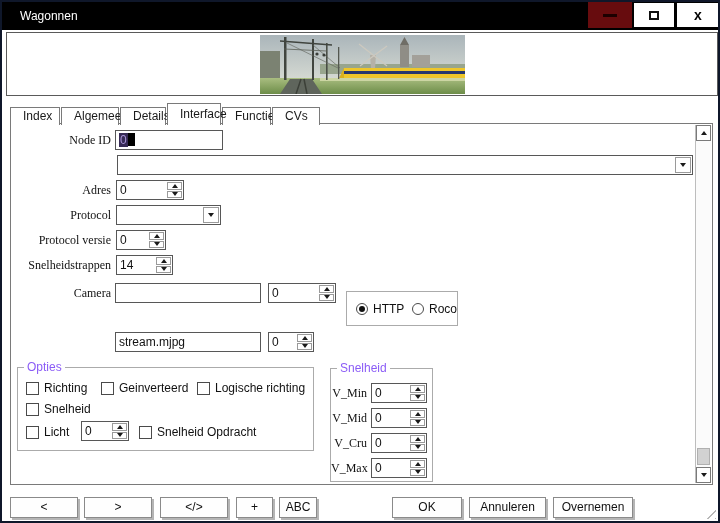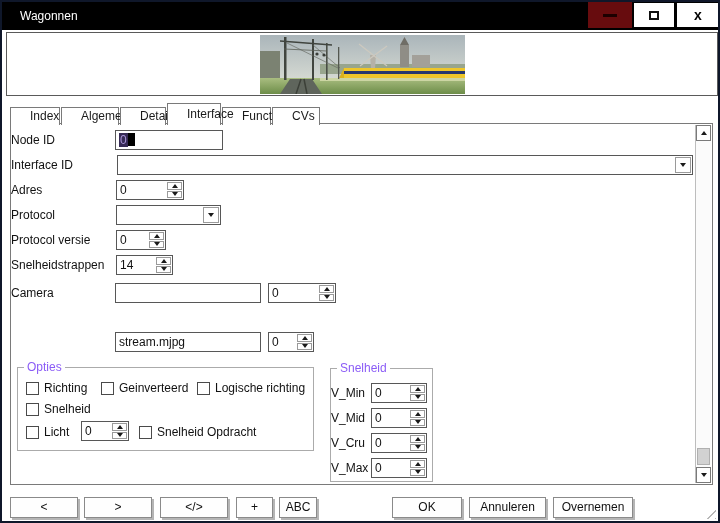--- a/index.html
+++ b/index.html
@@ -12,26 +12,26 @@
   .winbtn.min{left:586px;width:44px;background:#670c0e;}
   .winbtn.max{left:631px;width:42px;background:#fff;border:1px solid #000;}
   .winbtn.close{left:674px;width:44px;background:#fff;border:1px solid #000;color:#000;font-weight:bold;font-size:14px;}
   .min-glyph{width:14px;height:3px;background:#1c0000;}
   .max-glyph{width:10px;height:9px;border:2px solid #101010;background:#fff;}
   
   .banner{position:absolute;left:4px;top:30px;width:712px;height:64px;background:#fff;border:1px solid #5a5a5a;display:flex;align-items:center;justify-content:center;}
   .banner svg{display:block;}
   
   .tabs{position:absolute;left:8px;top:101px;height:22px;display:flex;align-items:flex-end;z-index:3;}
-  .tab{height:18px;line-height:17px;font-size:12px;color:#1a1a1a;background:#fff;border:1px solid #7a7a7a;border-bottom:none;padding:0 0 0 19px;margin-right:1px;cursor:pointer;}
+  .tab{height:18px;line-height:17px;font-size:12px;color:#1a1a1a;background:#fff;border:1px solid #7a7a7a;border-bottom:none;padding:0 0 0 12px;margin-right:1px;cursor:pointer;}
   .tab.sel{height:22px;line-height:20px;position:relative;z-index:4;background:#fff;}
   .tab.w0{width:50px}.tab.w1{width:58px}.tab.w2{width:46px}.tab.w3{width:54px}.tab.w4{width:49px}.tab.w5{width:48px}
   
   .page{position:absolute;left:8px;top:121px;width:703px;height:362px;border:1px solid #7a7a7a;background:#fff;z-index:2;}
-  .lbl{position:absolute;left:0;width:100px;text-align:left;font-size:12px;color:#111;height:20px;line-height:20px;}
+  .lbl{position:absolute;left:0;width:100px;text-align:right;font-size:12px;color:#111;height:20px;line-height:20px;font-family:Liberation Serif, serif;}
   .tb{position:absolute;height:20px;border:1px solid #575757;background:#fff;font-size:12px;line-height:18px;padding:0 3px;color:#111;overflow:hidden;white-space:nowrap;}
   .sel-text{background:#362a55;color:#a994d6;padding:0 1px;}
   .caret{display:inline-block;width:7px;height:13px;background:#000;vertical-align:-2px;}
   
   .spin{position:absolute;height:20px;border:1px solid #575757;background:#fff;}
   .spin .val{position:absolute;left:3px;top:0;line-height:18px;font-size:12px;color:#111;}
   .spin .btns{position:absolute;right:1px;top:1px;bottom:1px;width:15px;display:flex;flex-direction:column;}
   .spin .sb{flex:1;border:1px solid #9a9a9a;background:#fff;display:flex;align-items:center;justify-content:center;cursor:pointer;}
   .spin .sb+.sb{margin-top:1px;}
   .tri-up{width:0;height:0;border-left:3px solid transparent;border-right:3px solid transparent;border-bottom:4px solid #1a1a1a;}
@@ -125,21 +125,20 @@
     <div class="tab w3 sel">Interface</div>
     <div class="tab w4">Functies</div>
     <div class="tab w5">CVs</div>
   </div>
 
   <div class="page">
 
     <div class="lbl" style="top:6px">Node ID</div>
     <div class="tb" style="left:104px;top:6px;width:108px"><span class="sel-text">0</span><span class="caret"></span></div>
 
-    <div class="lbl" style="top:31px">Interface ID</div>
     <div class="combo" style="left:106px;top:31px;width:576px">
       <span class="cval"></span>
       <span class="cbtn">
           <span class="tri-dn"></span>
         </span>
     </div>
 
     <div class="lbl" style="top:56px">Adres</div>
     <div class="spin" style="left:105px;top:56px;width:68px">
       <span class="val">0</span>
@@ -194,20 +193,30 @@
       <span class="btns">
           <span class="sb">
             <span class="tri-up"></span>
           </span>
           <span class="sb">
             <span class="tri-dn"></span>
           </span>
         </span>
     </div>
 
+    <div class="grp" style="left:335px;top:167px;width:112px;height:35px">
+      <div class="radio-row" style="left:9px;top:9px">
+        <span class="rad on"></span>
+        <span class="cbl">HTTP</span>
+      </div>
+      <div class="radio-row" style="left:65px;top:9px">
+        <span class="rad"></span>
+        <span class="cbl">Roco</span>
+      </div>
+    </div>
 
     <div class="tb" style="left:104px;top:208px;width:146px">stream.mjpg</div>
     <div class="spin" style="left:257px;top:208px;width:46px">
       <span class="val">0</span>
       <span class="btns">
           <span class="sb">
             <span class="tri-up"></span>
           </span>
           <span class="sb">
             <span class="tri-dn"></span>

